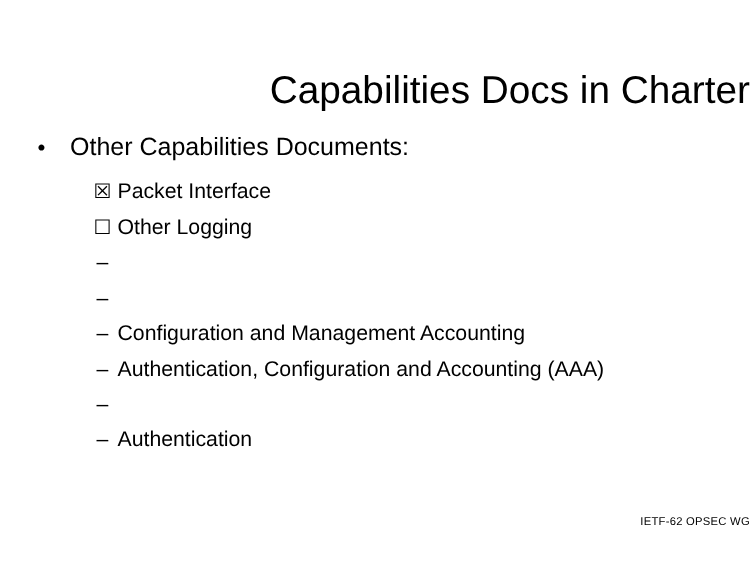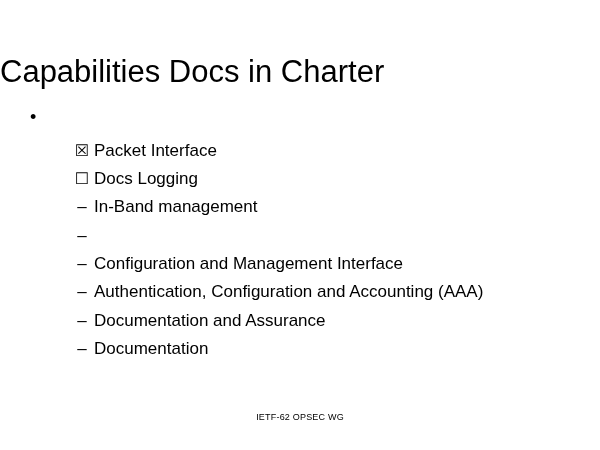--- a/index.html
+++ b/index.html
@@ -18,21 +18,21 @@
     position: relative;
     width: 600px;
     height: 450px;
     box-sizing: border-box;
   }
   .slide-title {
     position: absolute;
     top: 34px;
     left: 0;
     width: 600px;
-    text-align: left;
+    text-align: right;
     font-size: 31px;
     font-weight: normal;
     letter-spacing: 0px;
     line-height: 1.1;
   }
   .body-block {
     position: absolute;
     top: 106px;
     left: 30px;
     width: 560px;
@@ -67,77 +67,76 @@
     font-size: 16px;
   }
   .bullet-l2 .marker.dash {
     font-size: 17px;
   }
   .footer {
     position: absolute;
     top: 412px;
     left: 0;
     width: 600px;
-    text-align: center;
+    text-align: right;
     font-size: 9px;
     letter-spacing: 0.2px;
   }
 </style>
 </head>
 <body>
 
 <div class="slide">
 
   <h1 class="slide-title">Capabilities Docs in Charter</h1>
 
   <div class="body-block">
 
     <div class="bullet-l1">
       <span class="marker">•</span>
+      <span>Other Capabilities Documents:</span>
     </div>
 
     <div class="sub-list">
 
       <div class="bullet-l2">
         <span class="marker">☒</span>
         <span>Packet Interface</span>
       </div>
 
       <div class="bullet-l2">
         <span class="marker">☐</span>
-        <span>Docs Logging</span>
-      </div>
-
-      <div class="bullet-l2">
-        <span class="marker dash">–</span>
-        <span>In-Band management</span>
+        <span>Other Logging</span>
       </div>
 
       <div class="bullet-l2">
         <span class="marker dash">–</span>
       </div>
 
       <div class="bullet-l2">
         <span class="marker dash">–</span>
-        <span>Configuration and Management Interface</span>
+      </div>
+
+      <div class="bullet-l2">
+        <span class="marker dash">–</span>
+        <span>Configuration and Management Accounting</span>
       </div>
 
       <div class="bullet-l2">
         <span class="marker dash">–</span>
         <span>Authentication, Configuration and Accounting (AAA)</span>
       </div>
 
       <div class="bullet-l2">
         <span class="marker dash">–</span>
-        <span>Documentation and Assurance</span>
       </div>
 
       <div class="bullet-l2">
         <span class="marker dash">–</span>
-        <span>Documentation</span>
+        <span>Authentication</span>
       </div>
 
     </div>
   </div>
 
   <div class="footer">IETF-62 OPSEC WG</div>
 
 </div>
 
 </body></html>

